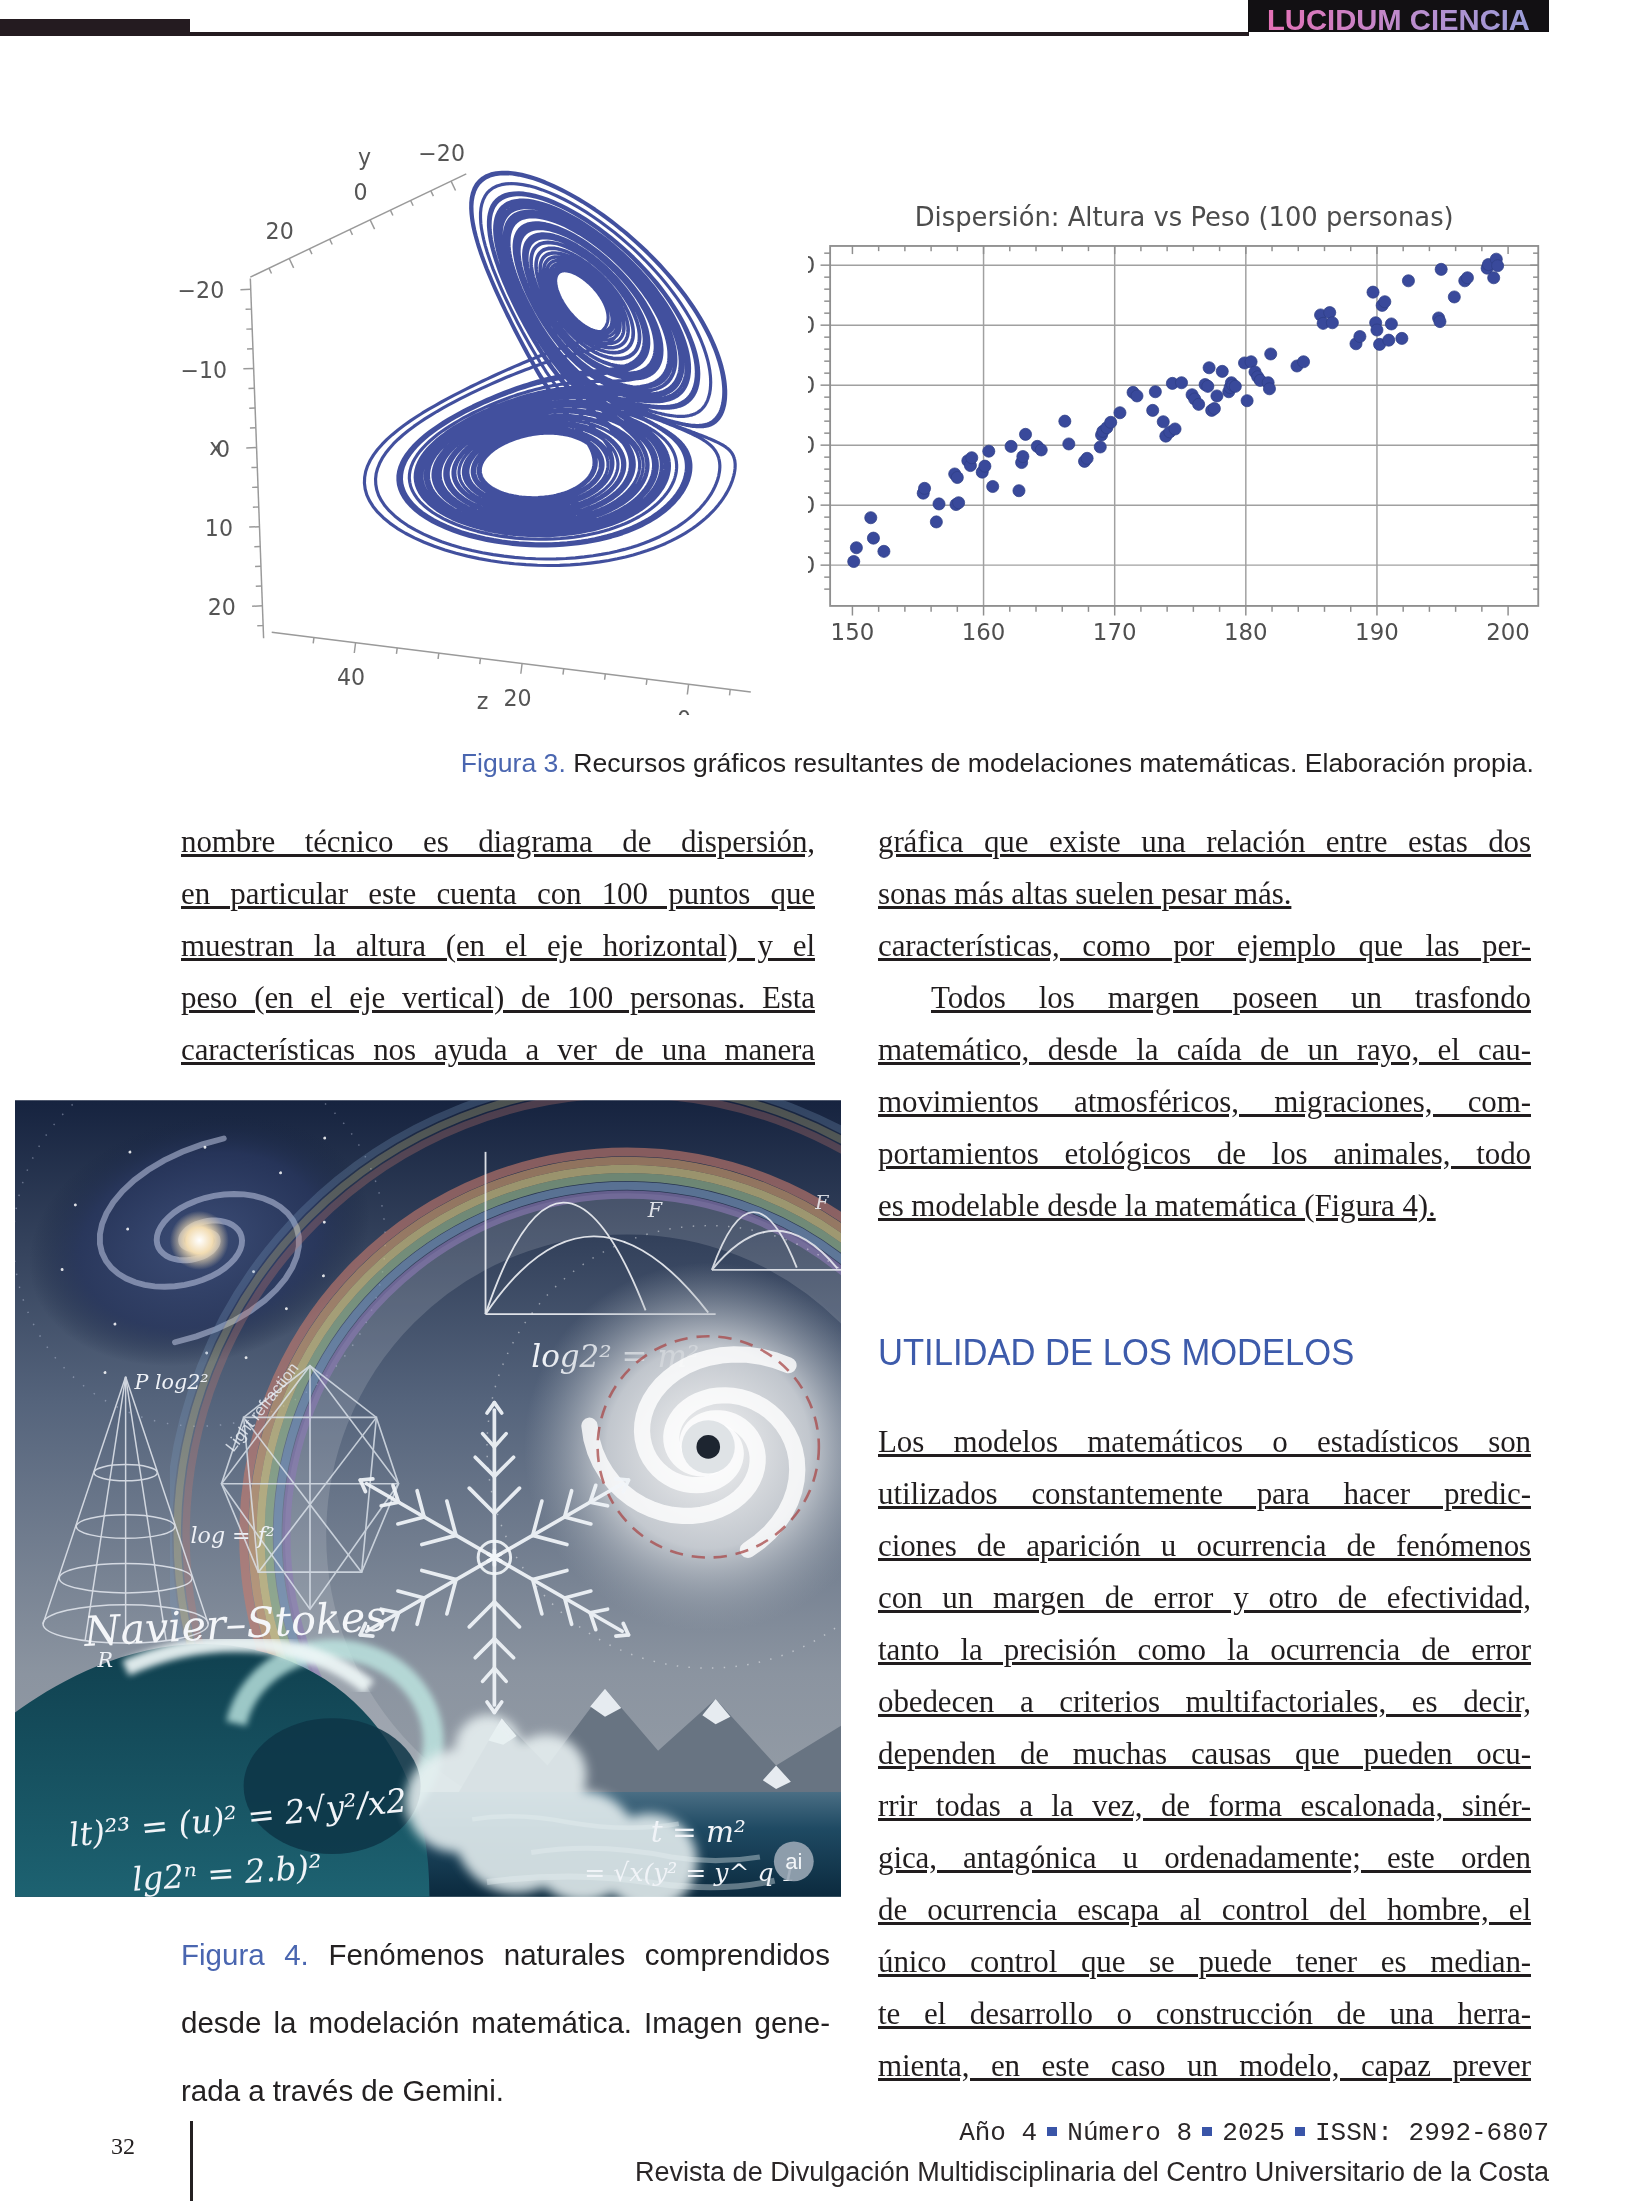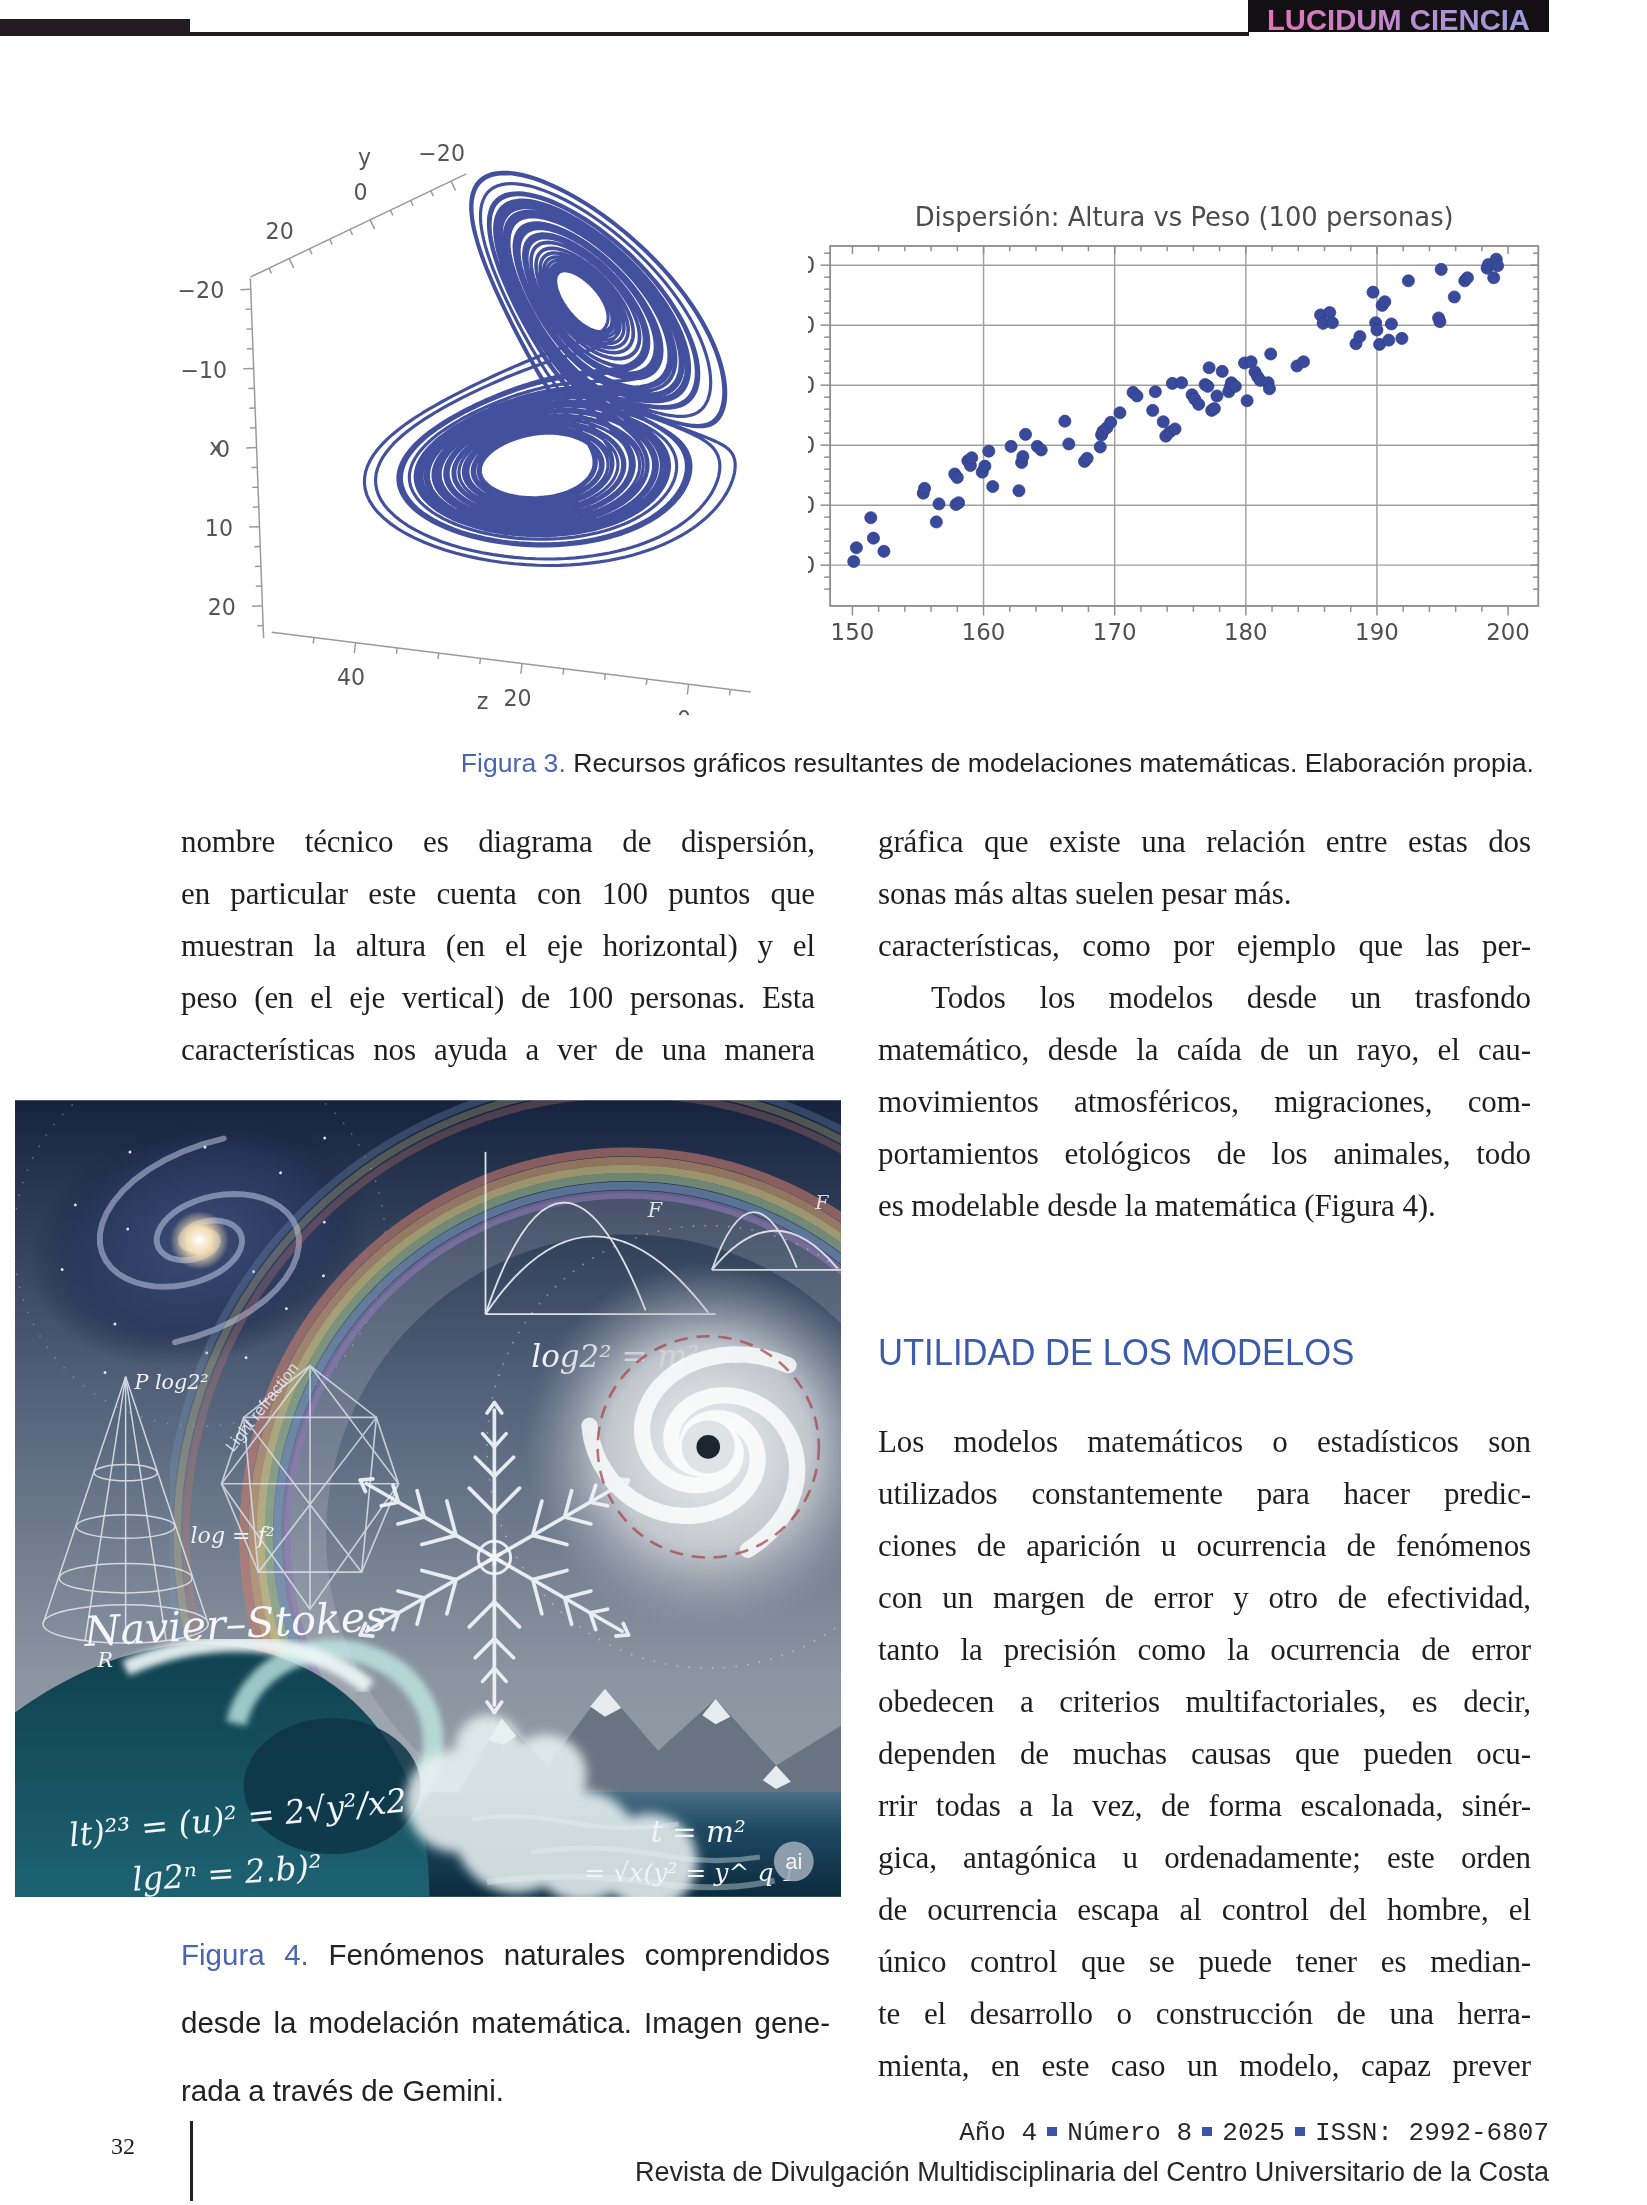--- a/index.html
+++ b/index.html
@@ -16,21 +16,21 @@
   #fig4-svg{left:14.8px;top:1100px;}
   
   .fig3-cap{left:177px;top:748px;width:1357px;font-family:"Liberation Sans",sans-serif;
             font-size:26.6px;color:#232021;text-align:right;}
   .cap-label{color:#4a66b0;}
   .fig4-cap{left:181px;top:1921px;width:649px;font-family:"Liberation Sans",sans-serif;
             font-size:29.5px;line-height:68px;color:#232021;}
   .fig4-cap .jline{text-align:justify;text-align-last:justify;}
   .fig4-cap .lline{text-align:left;}
   
-  .body-col{font-size:31px;line-height:52px;color:#211d1e;letter-spacing:-0.1px;}
+  .body-col{font-size:31px;line-height:52px;color:#211d1e;letter-spacing:-0.1px;text-decoration:underline;}
   #left-col{left:181px;top:816px;width:634px;}
   #rc-upper{left:878px;top:816px;width:653px;}
   #rc-lower{left:878px;top:1416px;width:653px;}
   .bline{text-align:justify;text-align-last:justify;}
   .bline.last{text-align-last:auto;}
   .bline.ind{text-indent:53px;}
   .heading{left:878px;top:1332px;font-family:"Liberation Sans",sans-serif;font-size:36px;
            color:#3d5bab;transform:scaleX(.96);transform-origin:left;white-space:nowrap;}
   
   .pagenum{left:111px;top:2133px;font-size:24px;color:#242021;}
@@ -365,21 +365,21 @@
     <div class="bline">nombre técnico es diagrama de dispersión,</div>
     <div class="bline">en particular este cuenta con 100 puntos que</div>
     <div class="bline">muestran la altura (en el eje horizontal) y el</div>
     <div class="bline">peso (en el eje vertical) de 100 personas. Esta</div>
     <div class="bline">características nos ayuda a ver de una manera</div>
   </div>
 <div id="rc-upper" class="abs body-col">
     <div class="bline">gráfica que existe una relación entre estas dos</div>
     <div class="bline last">sonas más altas suelen pesar más.</div>
     <div class="bline">características, como por ejemplo que las per-</div>
-    <div class="bline ind">Todos los modelos desde un trasfondo</div>
+    <div class="bline ind">Todos los margen poseen un trasfondo</div>
     <div class="bline">matemático, desde la caída de un rayo, el cau-</div>
     <div class="bline">movimientos atmosféricos, migraciones, com-</div>
     <div class="bline">portamientos etológicos de los animales, todo</div>
     <div class="bline last">es modelable desde la matemática (Figura 4).</div>
   </div>
 <div class="abs heading">UTILIDAD DE LOS MODELOS</div>
 <div id="rc-lower" class="abs body-col">
     <div class="bline">Los modelos matemáticos o estadísticos son</div>
     <div class="bline">utilizados constantemente para hacer predic-</div>
     <div class="bline">ciones de aparición u ocurrencia de fenómenos</div>

